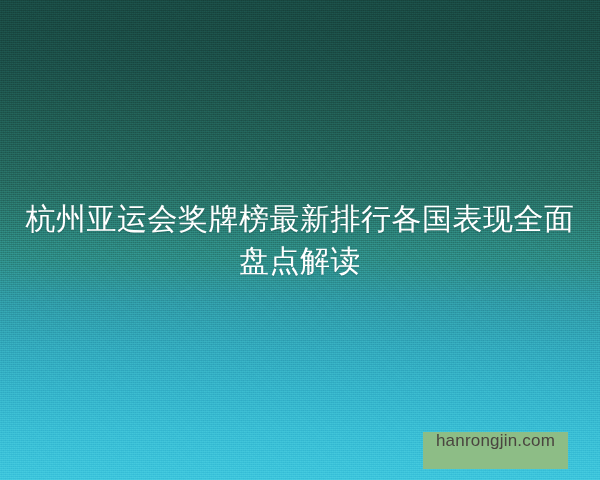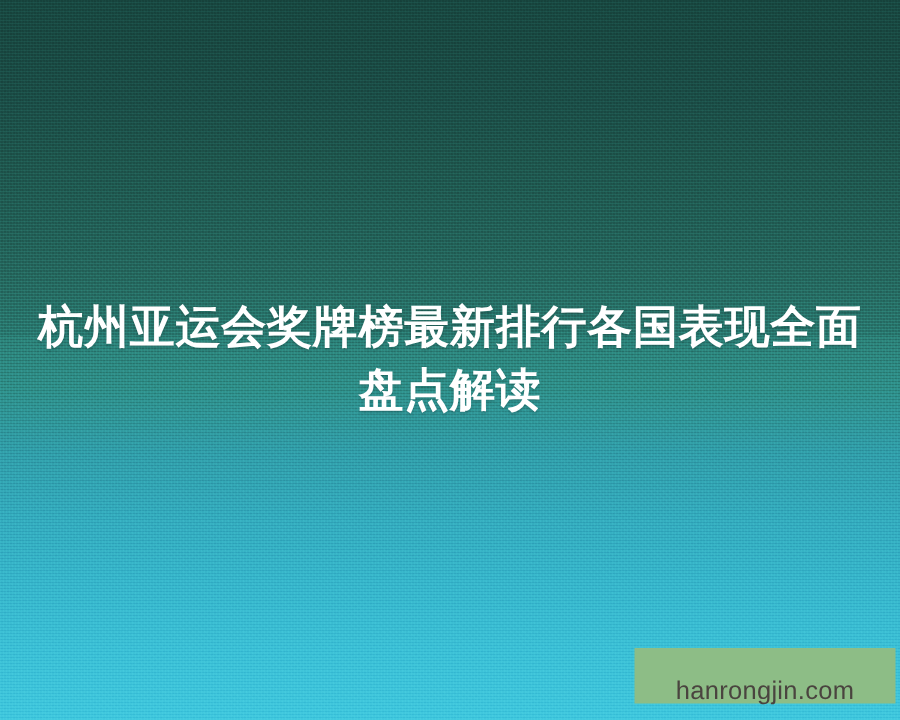--- a/index.html
+++ b/index.html
@@ -47,33 +47,33 @@
   #title {
     position: absolute;
     left: 22px;
     right: 22px;
     top: 198px;
     text-align: center;
     color: #ffffff;
     font-size: 30px;
     line-height: 42px;
     letter-spacing: 0.5px;
-    font-weight: 700;
+    font-weight: 400;
     white-space: normal;
     text-shadow: 0 1px 2px rgba(0,0,0,0.18);
   }
   #watermark-badge {
     position: absolute;
     left: 423px;
     top: 432px;
-    width: 174px;
+    width: 145px;
     height: 37px;
     background: #8dbd86;
     display: flex;
-    align-items: flex-end;
+    align-items: flex-start;
     justify-content: center;
   }
   #watermark-badge .wm-text {
     color: #4a443f;
     font-size: 17px;
     letter-spacing: 0.2px;
     line-height: 1;
   }
 </style>
 </head>

